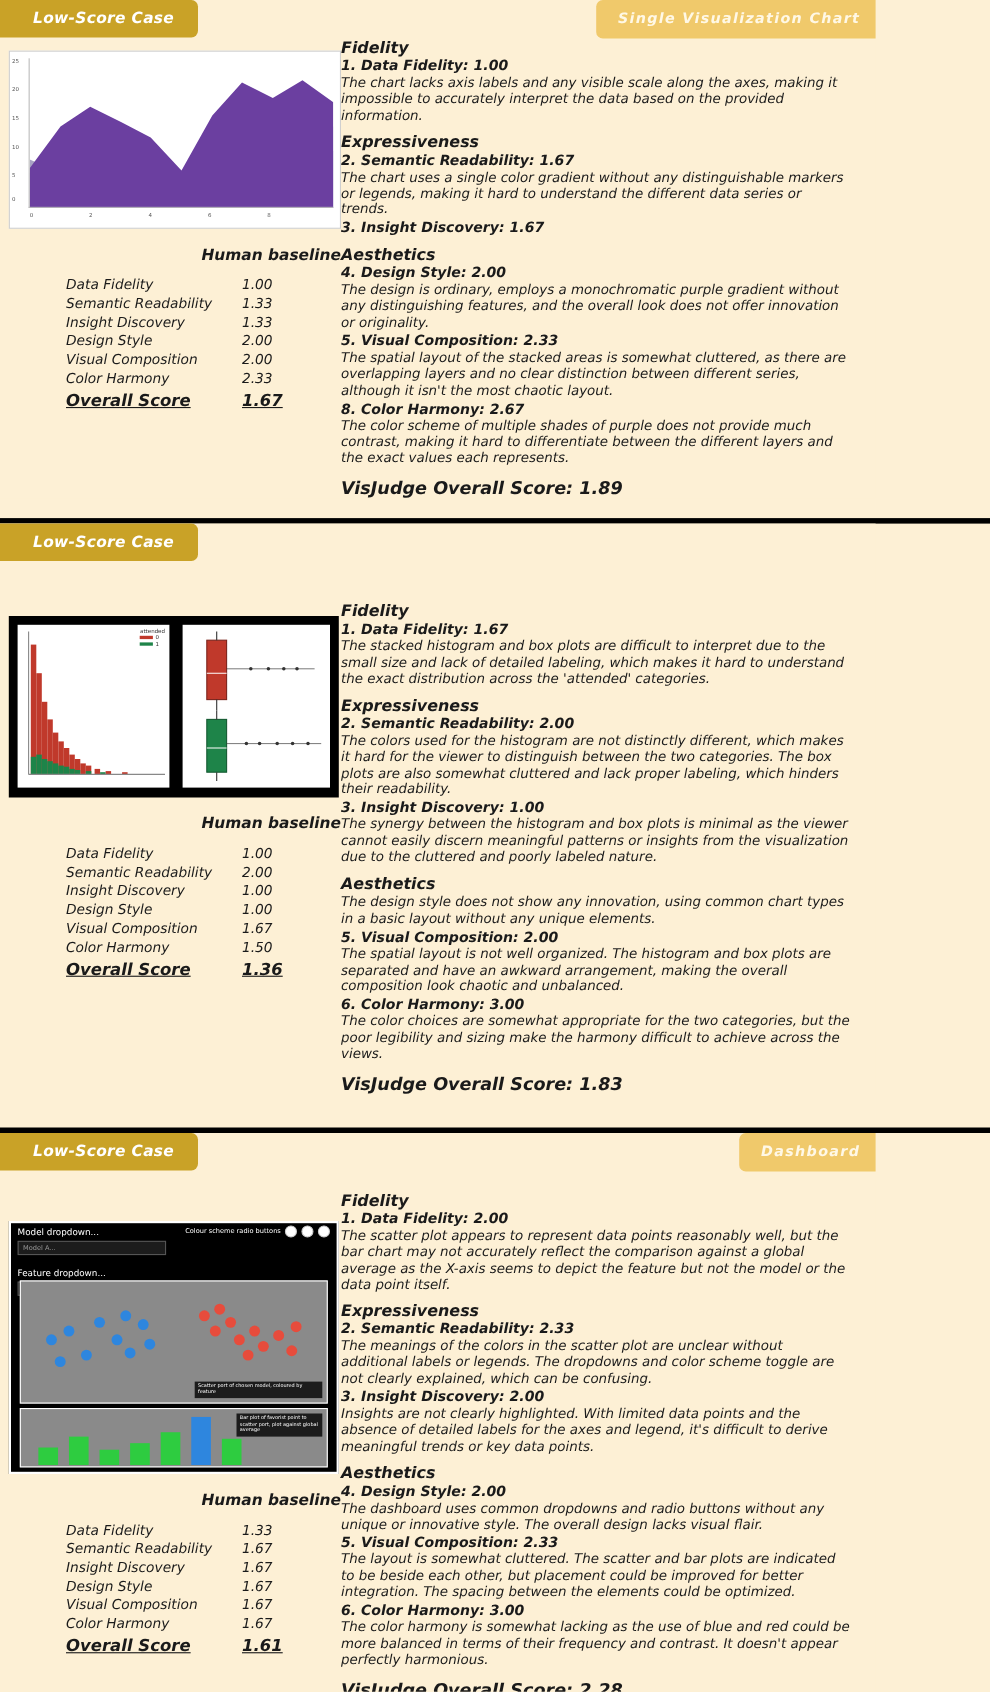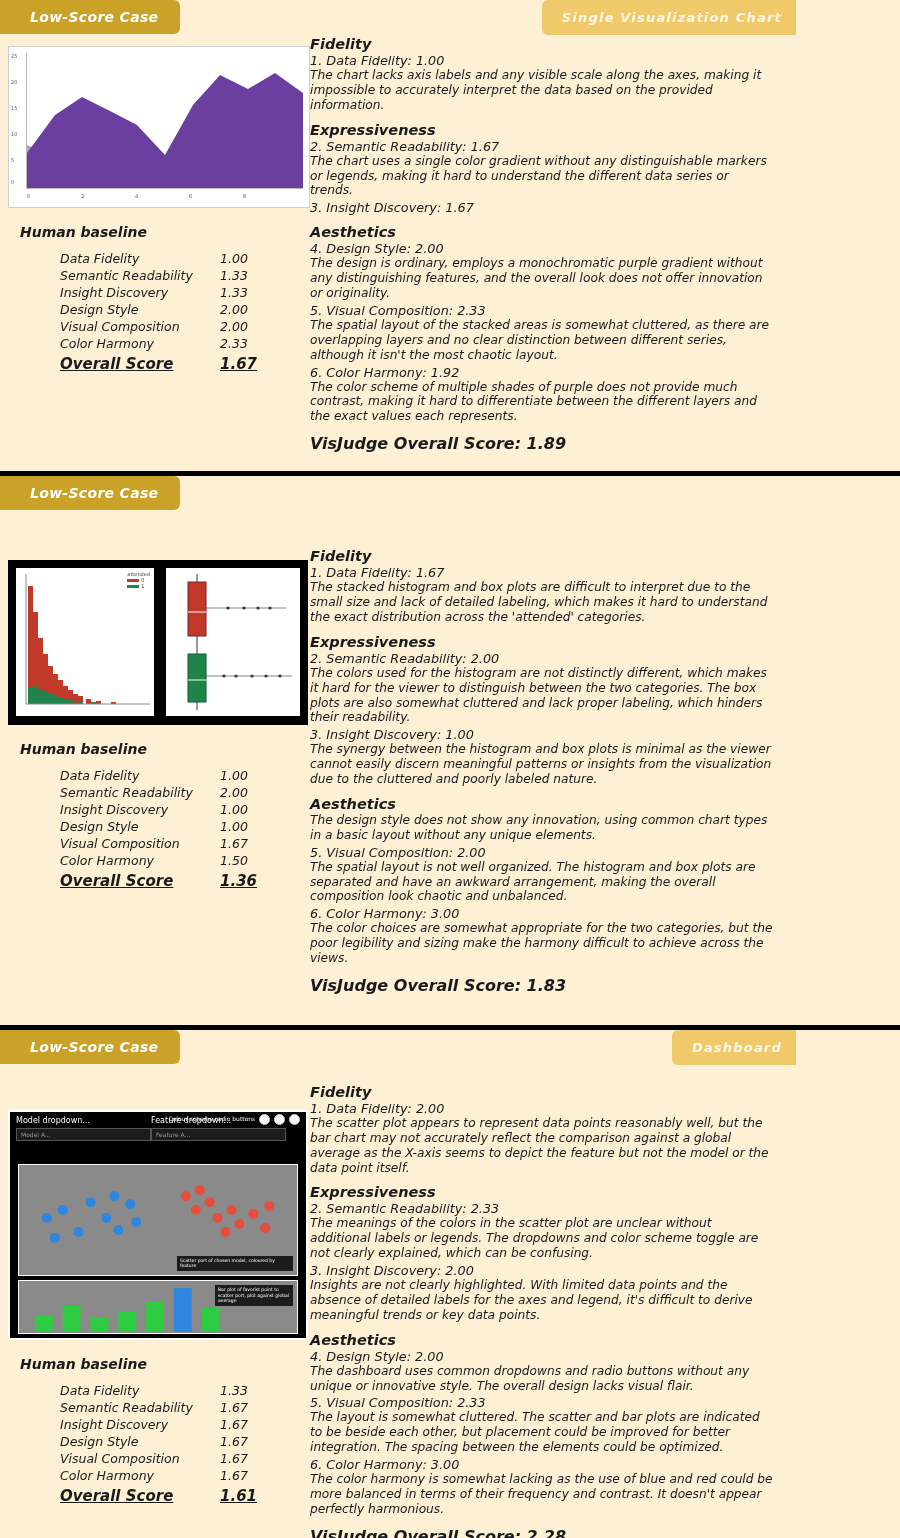--- a/index.html
+++ b/index.html
@@ -40,39 +40,40 @@
 
   
   .sec-body{display:flex;align-items:flex-start;}
   .col-left{width:310px;flex:0 0 310px;padding-left:8px;box-sizing:border-box;}
   .col-right{flex:1;padding-right:21px;box-sizing:border-box;}
 
   .thumb-wrap{margin-top:10px;}
   .baseline-title{
     font-style:italic;font-weight:bold;font-size:14px;
     margin:16px 0 10px 12px;
+    text-align:right;
   }
   table.baseline{
     border-collapse:collapse;
     margin-left:52px;
     font-style:italic;
     font-size:12.5px;
   }
   table.baseline td{padding:1px 0;}
   table.baseline td.name{width:160px;}
   table.baseline td.val{width:70px;text-align:left;}
   table.baseline tr.total td{font-weight:bold;font-size:15px;padding-top:3px;text-decoration:underline;}
 
   .crit-group{margin-bottom:2px;}
   h3.crit{
     font-style:italic;font-weight:bold;font-size:14.5px;
     margin:0 0 1px 0;
   }
   .item-title{
-    font-style:italic;font-weight:normal;font-size:12.8px;
+    font-style:italic;font-weight:bold;font-size:12.8px;
     margin:1px 0 0 0;
   }
   .item-text{
     font-style:italic;font-size:12.2px;line-height:1.22;
     margin:0 0 2px 0;
   }
   .overall{
     font-style:italic;font-weight:bold;font-size:16px;
     margin-top:10px;
   }
@@ -196,21 +197,21 @@
           <div class="item-text">The chart uses a single color gradient without any distinguishable markers or legends, making it hard to understand the different data series or trends.</div>
           <div class="item-title">3. Insight Discovery: 1.67</div>
         </div>
         <div class="spacer-sm"></div>
         <div class="crit-group">
           <h3 class="crit">Aesthetics</h3>
           <div class="item-title">4. Design Style: 2.00</div>
           <div class="item-text">The design is ordinary, employs a monochromatic purple gradient without any distinguishing features, and the overall look does not offer innovation or originality.</div>
           <div class="item-title">5. Visual Composition: 2.33</div>
           <div class="item-text">The spatial layout of the stacked areas is somewhat cluttered, as there are overlapping layers and no clear distinction between different series, although it isn't the most chaotic layout.</div>
-          <div class="item-title">6. Color Harmony: 1.92</div>
+          <div class="item-title">8. Color Harmony: 2.67</div>
           <div class="item-text">The color scheme of multiple shades of purple does not provide much contrast, making it hard to differentiate between the different layers and the exact values each represents.</div>
         </div>
         <div class="overall">VisJudge Overall Score: 1.89</div>
       </div>
     </div>
   </div>
 
   <div class="divider" style="margin-top:18px;"></div>
 
   <div class="section">
@@ -365,21 +366,21 @@
       <div class="col-left">
         <div class="thumb-wrap" style="margin-top:44px">
           <div class="chart3">
             <div class="c3-radio">
               <span>Colour scheme radio buttons</span>
               <span class="c3-dot"></span>
               <span class="c3-dot"></span>
               <span class="c3-dot"></span>
             </div>
             <div class="c3-top">
-              <div style="display:flex;">
+              <div style="display:flex;gap:12px;flex-direction:column;">
                 <div style="width:135px">
                   <div class="c3-lbl">Model dropdown...</div>
                   <div class="c3-box">Model A...</div>
                 </div>
                 <div style="width:135px">
                   <div class="c3-lbl">Feature dropdown...</div>
                   <div class="c3-box">Feature A...</div>
                 </div>
               </div>
             </div>

